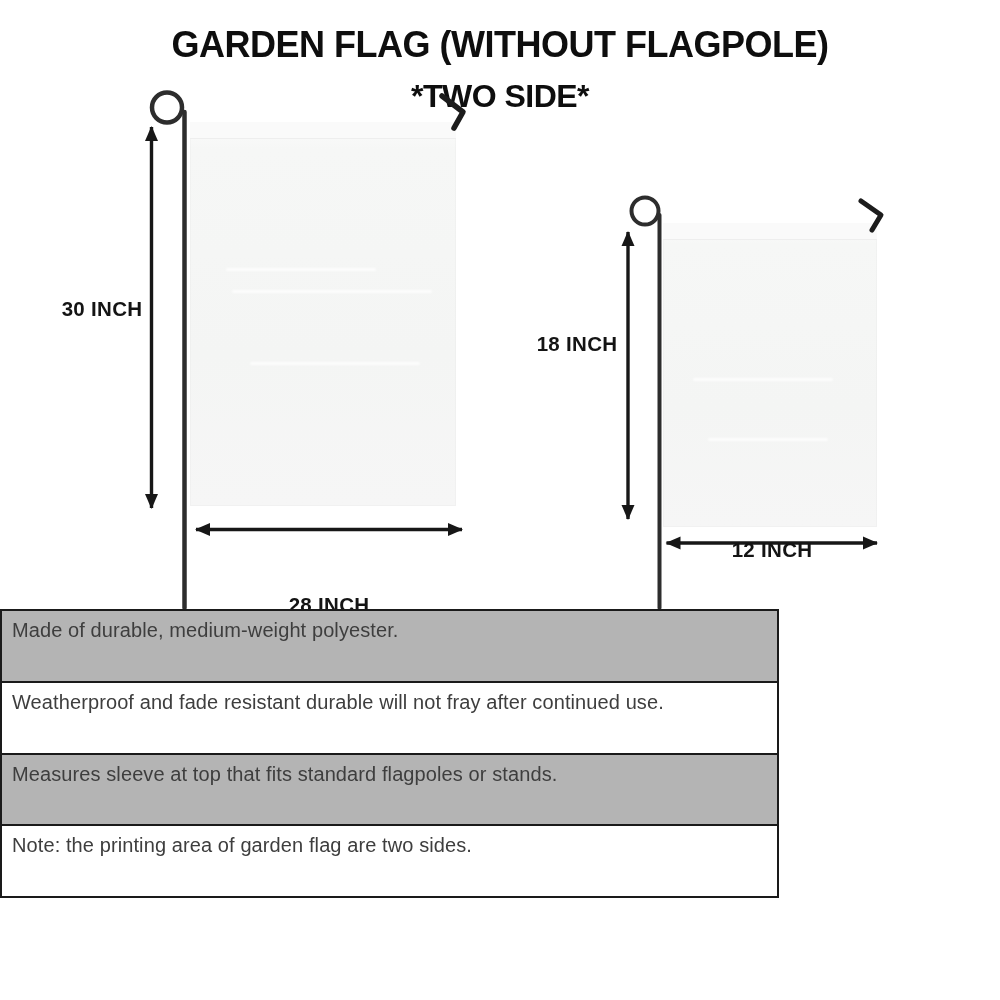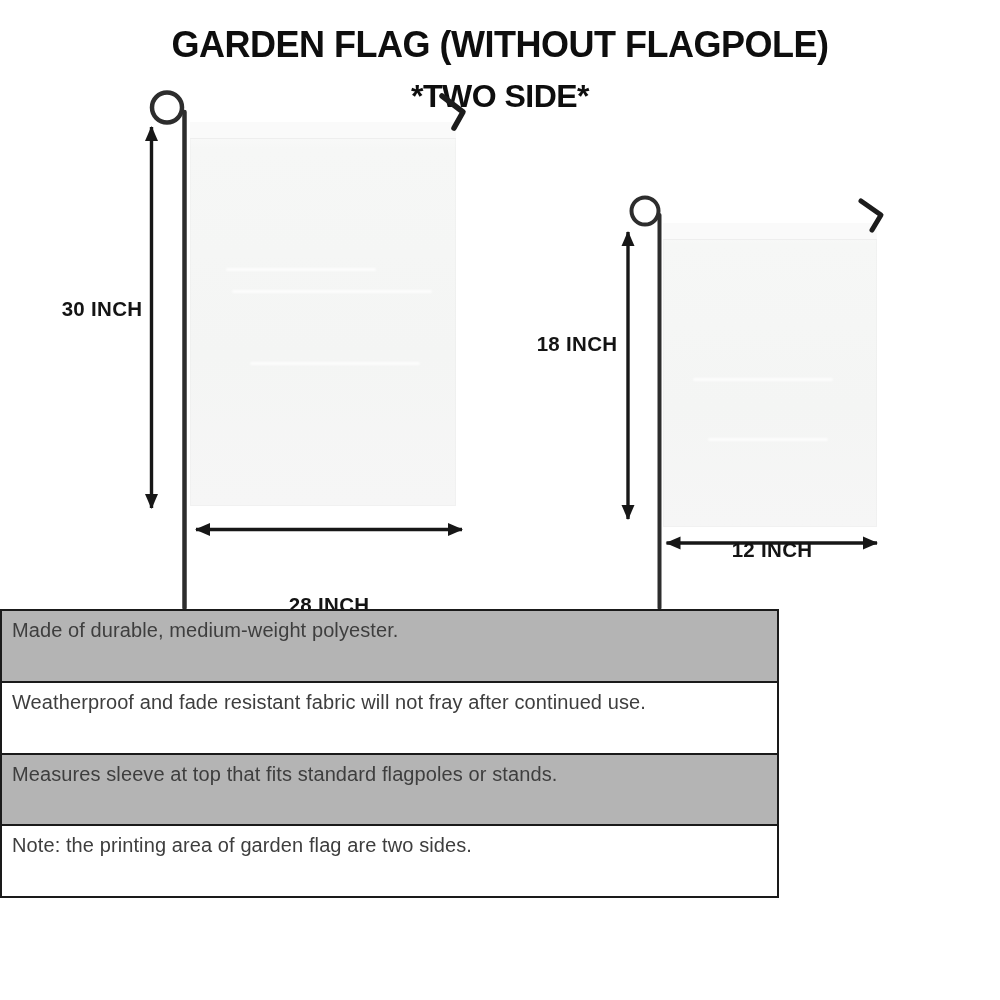--- a/index.html
+++ b/index.html
@@ -107,18 +107,18 @@
     <line x1="666.5" y1="543" x2="877" y2="543" stroke="#171717" stroke-width="3.4" marker-start="url(#ah)" marker-end="url(#ah)"></line>
   </svg>
 
   <div class="dim dim-40">30 INCH</div>
   <div class="dim dim-28">28 INCH</div>
   <div class="dim dim-18">18 INCH</div>
   <div class="dim dim-12">12 INCH</div>
 
   <div class="features">
     <div class="feature-row">Made of durable, medium-weight polyester.</div>
-    <div class="feature-row">Weatherproof and fade resistant fabric will not fray after continued use.</div>
+    <div class="feature-row">Weatherproof and fade resistant durable will not fray after continued use.</div>
     <div class="feature-row">Measures sleeve at top that fits standard flagpoles or stands.</div>
     <div class="feature-row">Note: the printing area of garden flag are two sides.</div>
   </div>
 
 </div>
 
 </body></html>

